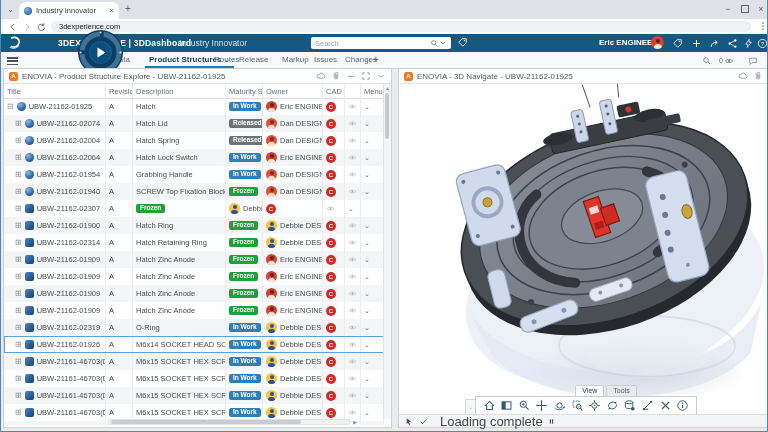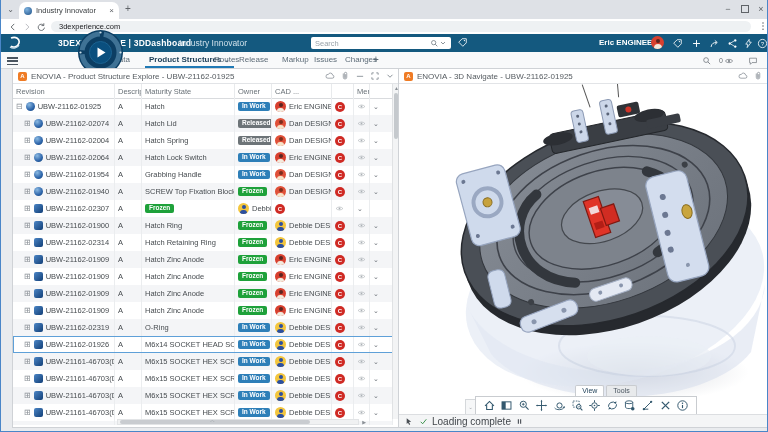--- a/index.html
+++ b/index.html
@@ -57,21 +57,21 @@
   .navtab.active{color:#1d3e57;font-weight:bold;}
   .navtab.active::after{content:"";position:absolute;left:-4px;right:-4px;bottom:-4px;height:2px;background:#1f79b5;}
   .navtab .chev{font-size:6px;margin-left:3px;color:#36576e;}
   #tab-add{position:absolute;left:372px;top:54px;font-size:10px;color:#5c6b77;}
   .quick-ic{top:55px;width:12px;height:11px;color:#6a7077;}
   .quick-ic svg{width:10px;height:10px;}
   #views-counter{display:flex;align-items:center;font-size:7px;color:#6a7077;gap:1px;}
 
   
   .panel{position:absolute;top:68px;height:360px;background:#fff;border:1px solid #cfd2d6;box-sizing:border-box;}
-  #left-panel{left:11px;width:389px;}
+  #left-panel{left:2px;width:389px;}
   #right-panel{left:397px;width:416px;}
   .phead{position:absolute;left:0;top:0;right:0;height:15px;border-bottom:1px solid #e2e4e7;display:flex;align-items:center;padding:0 5px;box-sizing:border-box;gap:4px;}
   .app-sq{width:9px;height:9px;border-radius:2px;background:#ef7b24;color:#fff;font-size:6px;font-weight:bold;display:flex;align-items:center;justify-content:center;flex:0 0 auto;}
   .ptitle{font-size:8px;color:#555b60;white-space:nowrap;overflow:hidden;flex:1;}
   .phead .icon{color:#7a828a;width:11px;height:11px;flex:0 0 auto;}
   .phead .icon svg{width:10px;height:10px;}
 
   
   #thead{position:absolute;left:0;top:15px;right:7px;height:14px;border-bottom:1px solid #d9dbde;display:grid;grid-template-columns:102px 27px 93px 37px 60px 22px 16px 23px;}
   #thead .hc{font-size:7.5px;color:#6a7278;display:flex;align-items:center;padding:0 3px;border-right:1px solid #e8eaec;box-sizing:border-box;overflow:hidden;white-space:nowrap;}
@@ -107,21 +107,21 @@
   #view-tabs{position:absolute;left:0;right:0;top:316px;height:11px;display:flex;justify-content:center;gap:2px;}
   .vtab{font-size:7px;color:#4a5560;padding:1px 6px;border:1px solid #c9ccd0;border-bottom:none;border-radius:2px 2px 0 0;background:#e8eaec;}
   .vtab.active{background:#fff;color:#1d3e57;}
   #vtoolbar{position:absolute;left:76px;top:327px;width:222px;height:19px;background:#fff;border:1px solid #c9ccd0;display:flex;align-items:center;justify-content:space-evenly;padding:0 3px;box-sizing:border-box;}
   #vtoolbar .icon{width:15px;height:15px;color:#33586e;}
   #vtoolbar .icon svg{width:13px;height:13px;}
   #tb-handle{position:absolute;left:66px;top:330px;width:9px;height:14px;border:1px solid #d5d8db;border-right:none;background:#f6f7f8;color:#8a9096;font-size:5px;display:flex;align-items:center;justify-content:center;}
   #vstatus{position:absolute;left:0;right:0;top:345px;height:13px;background:#f4f5f6;border-top:1px solid #dcdee1;display:flex;align-items:center;padding:0 5px;box-sizing:border-box;gap:4px;}
   #vstatus .icon{width:10px;height:10px;color:#4a4f55;}
   #vstatus .icon svg{width:9px;height:9px;}
-  #loading-text{font-size:10px;color:#42474c;flex:0 0 auto;}
+  #loading-text{font-size:13px;color:#42474c;flex:0 0 auto;margin-left:8px;}
   #status-spacer{flex:1;}
   #status-play{color:#1e88d2 !important;}
   #triad{position:absolute;right:8px;top:272px;width:30px;height:26px;color:#4a4f55;}
 
   
   #compass{left:76px;top:29px;width:47px;height:47px;}
   #hamburger{left:6px;top:57px;width:11px;height:8px;display:flex;flex-direction:column;justify-content:space-between;}
   #hamburger i{display:block;height:1.5px;background:#4a5560;}
 </style>
 </head>
@@ -448,20 +448,21 @@
           <use href="#i-maximize"></use>
         </svg>
       </span>
     <span class="icon">
         <svg>
           <use href="#i-chevron-down"></use>
         </svg>
       </span>
   </div>
   <div id="thead">
+    <span class="hc">Title</span>
     <span class="hc">Revision</span>
     <span class="hc">Description</span>
     <span class="hc">Maturity State</span>
     <span class="hc">Owner</span>
     <span class="hc">CAD ...</span>
     <span class="hc"></span>
     <span class="hc">Menu</span>
   </div>
   <div id="tbody">
       <div class="trow">

